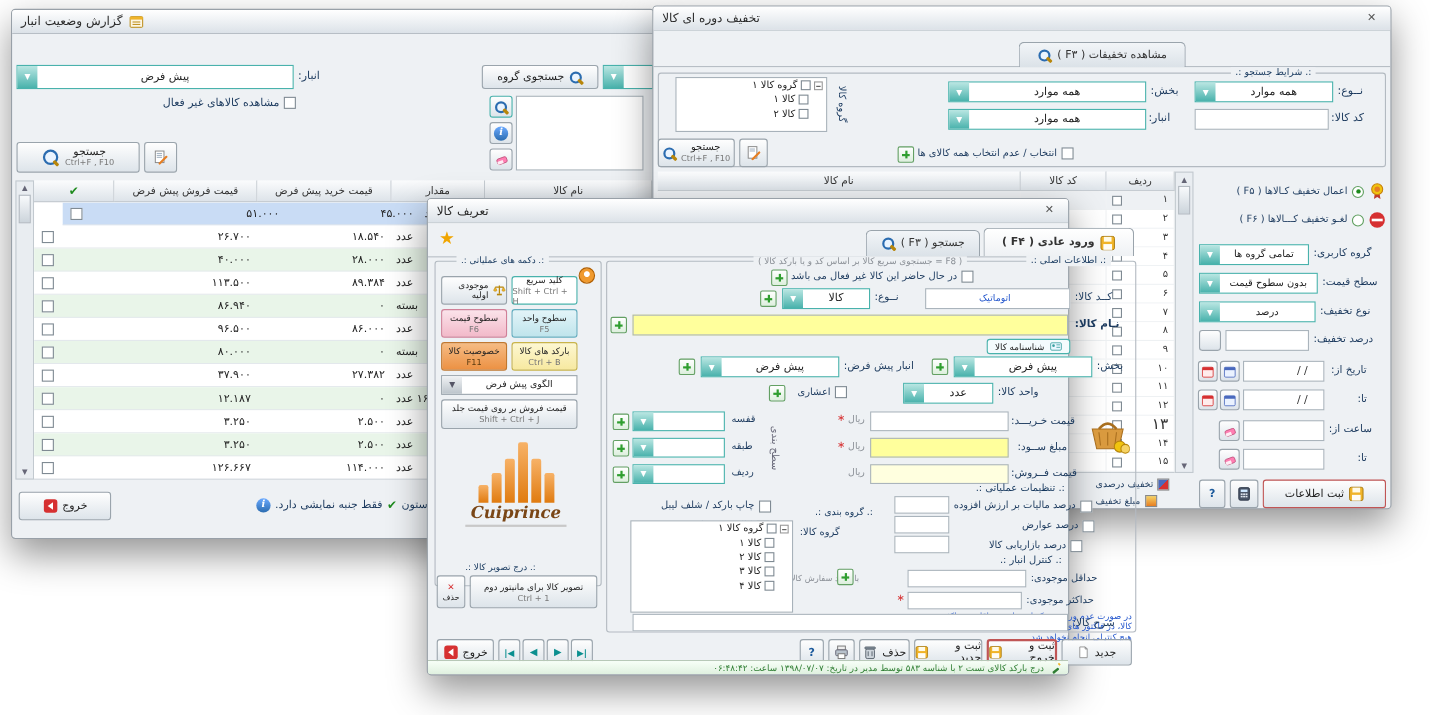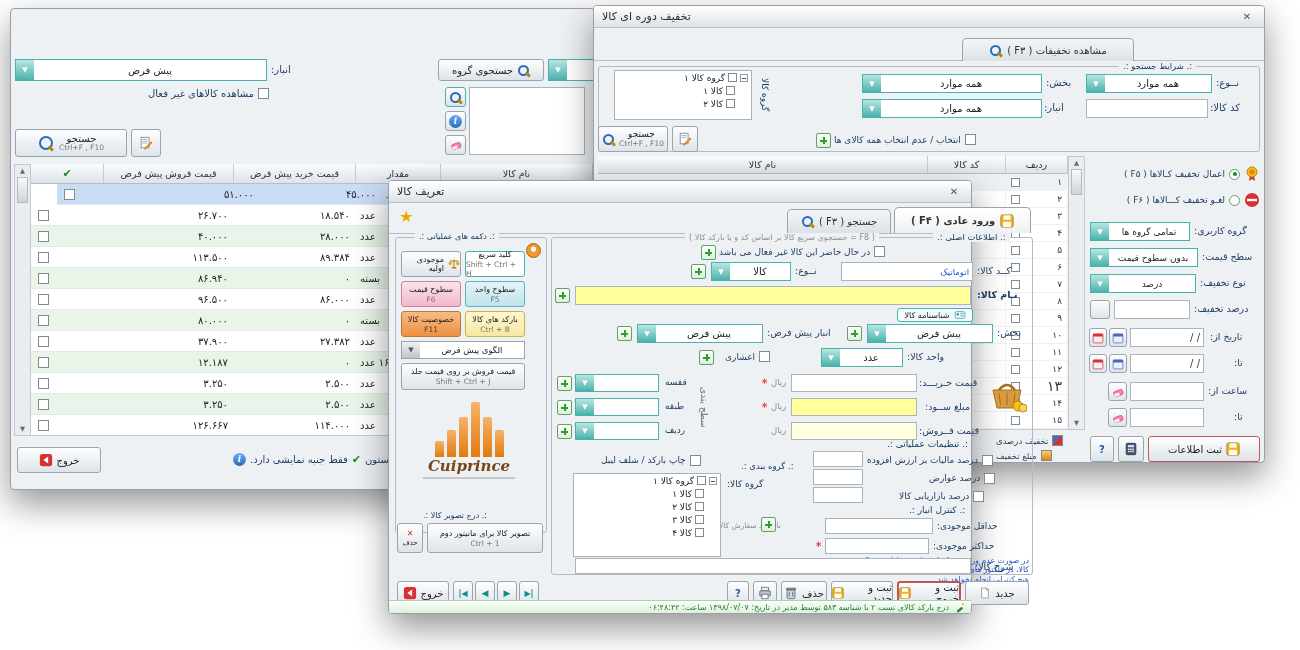--- a/index.html
+++ b/index.html
@@ -8,21 +8,21 @@
   .tbar{position:absolute;left:0;right:0;top:0;height:22px;background:linear-gradient(#ffffff,#dce2e8);border-bottom:1px solid #b7bec5;border-radius:3px 3px 0 0;display:flex;align-items:center;gap:6px;padding:0 8px;direction:ltr;}
   .ttl{font-size:11px;color:#2b2b2b;direction:rtl;}
   .x{margin-left:auto;font-size:10px;color:#555;width:18px;text-align:center;}
   .abs{position:absolute;}
   .ltr{direction:ltr;}
   .lb{position:absolute;font-size:10px;color:#1c3a5e;white-space:nowrap;direction:rtl;}
   .lb.g{color:#8a8f96;}
   .lb.sm{font-size:8.5px;}
   .lbi{font-size:10px;color:#1c3a5e;white-space:nowrap;direction:rtl;}
   .tb{position:absolute;background:#fff;border:1px solid #aab4bc;font-size:10px;color:#333;direction:rtl;padding:0 3px;display:flex;align-items:center;justify-content:flex-end;}
-  .tb.c{justify-content:flex-start;padding-left:48px;}
+  .tb.c{justify-content:flex-end;padding-left:48px;}
   .ylw{background:#ffff9c;}
   .pyl{background:#ffffdf;}
   .combo{position:absolute;display:flex;direction:rtl;border:1px solid #49b2ac;background:#fff;align-items:stretch;}
   .cval{flex:1;font-size:10px;color:#222;display:flex;align-items:center;justify-content:center;white-space:nowrap;overflow:hidden;direction:rtl;}
   .carr{width:18px;background:linear-gradient(#b9e6e2,#49b2ac);color:#fff;font-size:7px;display:flex;align-items:center;justify-content:center;flex:none;}
   .combo.gray{border-color:#9aa4ac;}
   .combo.gray .carr{background:linear-gradient(#f0f2f4,#bcc4cb);color:#556;}
   .plus{position:absolute;width:15px;height:15px;border:1px solid #63a063;border-radius:2px;background:linear-gradient(#ffffff,#ddefdd);}
   .plus::before,.plus::after{content:"";position:absolute;background:#2f9e2f;}
   .plus::before{left:3px;right:3px;top:6px;height:2px;}
@@ -80,20 +80,29 @@
   .ic12{width:12px;height:12px;flex:none;}
   .ic16{width:16px;height:16px;flex:none;}
   .flexr{display:flex;align-items:center;direction:rtl;gap:4px;}
   .statusbar{position:absolute;left:0;right:0;bottom:0;height:13px;background:linear-gradient(#f7fff7,#dff0df);border-top:1px solid #b7c8b7;border-radius:0 0 3px 3px;display:flex;align-items:center;justify-content:flex-start;direction:rtl;gap:4px;padding:1px 6px;}
   .statustxt{font-size:8px;color:#2e7d32;white-space:nowrap;direction:rtl;}
 </style>
 </head>
 <body>
 
 <div class="w" style="left:10px;top:8px;width:585px;height:482px;z-index:1">
+  <div class="tbar">
+    <span class="ttl">گزارش وضعیت انبار</span>
+    <svg class="ic14" viewBox="0 0 16 16">
+        <rect x="1.5" y="2.5" width="13" height="11" rx="1" fill="#fdf6e3" stroke="#b8860b"></rect>
+        <rect x="1.5" y="2.5" width="13" height="3" fill="#f0b429"></rect>
+        <line x1="4" y1="8" x2="12" y2="8" stroke="#b8860b"></line>
+        <line x1="4" y1="10.5" x2="12" y2="10.5" stroke="#b8860b"></line>
+      </svg>
+  </div>
 
   <div class="combo" style="left:4px;top:50px;width:252px;height:22px">
     <span class="cval">پیش فرض</span>
     <span class="carr">▼</span>
   </div>
   <span class="lb" style="left:260px;top:55px">انبار:</span>
 
   <div class="btn" style="left:427px;top:50px;width:106px;height:22px">
     <span class="mag"></span>
     <span>جستجوی گروه</span>
@@ -290,21 +299,21 @@
     <span class="infoc">i</span>
   </div>
 </div>
 
 <div class="w" style="left:593px;top:5px;width:672px;height:458px;z-index:2">
   <div class="tbar">
     <span class="ttl">تخفیف دوره ای کالا</span>
     <span class="x">✕</span>
   </div>
   <div class="abs" style="left:0;right:0;top:54px;border-top:1px solid #b7bec5"></div>
-  <div class="tab" style="left:368px;top:32px;width:172px;height:23px">
+  <div class="tab" style="left:332px;top:32px;width:152px;height:23px">
     <span>مشاهده تخفیفات ( F۳ )</span>
     <span class="mag"></span>
   </div>
 
   <div class="gb" style="left:4px;top:60px;width:662px;height:86px"></div>
   <span class="gbt" style="left:525px;top:55px">:. شرایط جستجو :.</span>
 
   <span class="lb" style="left:622px;top:71px">نــوع:</span>
   <div class="combo" style="left:492px;top:68px;width:126px;height:19px">
     <span class="cval">همه موارد</span>

